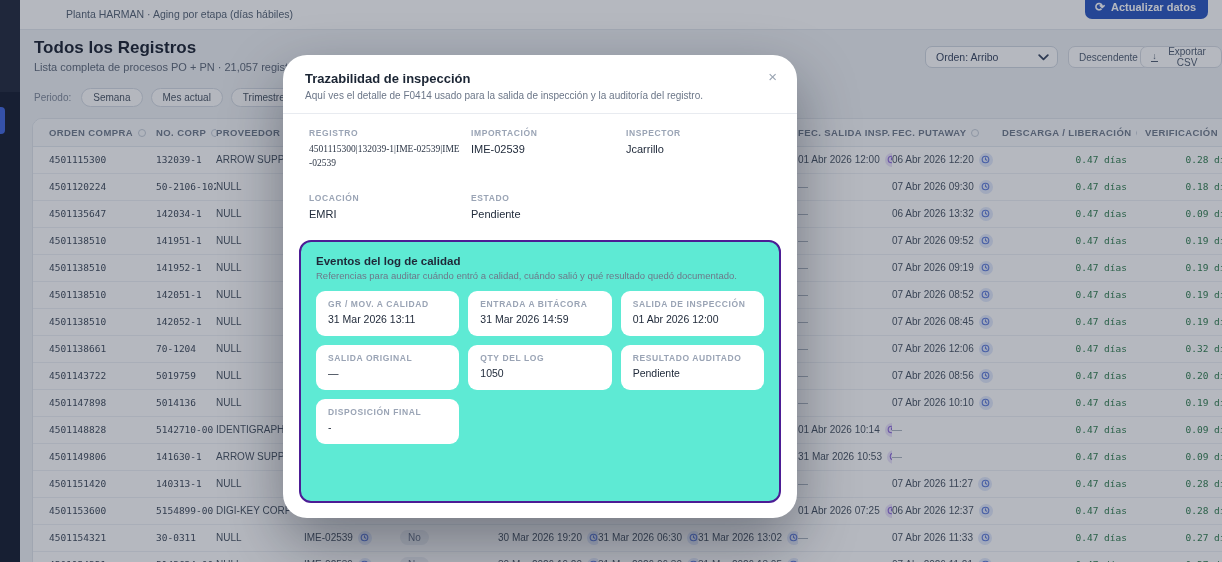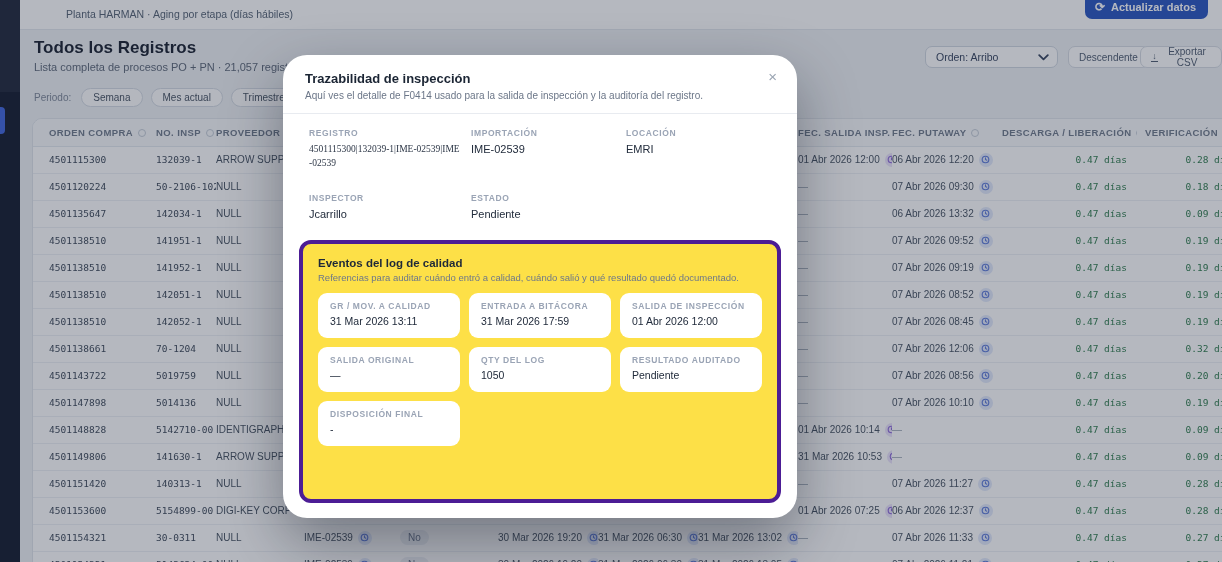--- a/index.html
+++ b/index.html
@@ -64,21 +64,21 @@
   .dim-overlay { position:absolute; inset:0; background:rgba(38,48,68,0.34); z-index:5; }
   .modal { position:absolute; left:283px; top:55px; width:514px; height:463px; background:#fff; border-radius:24px; box-shadow:0 24px 60px rgba(10,16,30,.38); z-index:6; }
   .modal-header { padding:16px 22px 12px 22px; border-bottom:1px solid #e8ebf0; position:relative; }
   .modal-title { font-size:13px; font-weight:bold; color:#1b2534; }
   .modal-subtitle { font-size:10px; color:#6b7688; margin-top:4px; }
   .modal-close { position:absolute; right:20px; top:14px; background:none; border:none; font-size:15px; color:#9aa4b2; cursor:pointer; line-height:1; font-family:inherit; }
   .info-grid { display:grid; grid-template-columns:162px 155px auto; padding:14px 26px 0 26px; row-gap:22px; }
   .f-label { font-size:8.5px; font-weight:bold; letter-spacing:.6px; color:#9aa4b5; margin-bottom:5px; }
   .f-value { font-size:11px; color:#222c3c; }
   .f-value.mono { font-family:Liberation Serif, serif; font-size:9.5px; line-height:1.45; width:152px; word-break:break-all; color:#2c3646; }
-  .events-panel { position:absolute; left:16px; right:16px; top:185px; bottom:15px; background:#fde047; border:4px solid #4c1d95; border-radius:12px; padding:13px 15px; }
+  .events-panel { position:absolute; left:16px; right:16px; top:185px; bottom:15px; background:#5eead4; border:2px solid #4c1d95; border-radius:12px; padding:13px 15px; }
   .events-title { font-size:11.5px; font-weight:bold; color:#1e2838; }
   .events-subtitle { font-size:9.5px; color:#6d7789; margin-top:3px; margin-bottom:10px; }
   .event-cards { display:grid; grid-template-columns:1fr 1fr 1fr; gap:9px; }
   .event-card { background:#fff; border-radius:9px; padding:8px 12px; height:45px; }
   .event-card .f-label { margin-bottom:4px; }
   .event-card .f-value { font-size:10.5px; }
 </style>
 </head>
 <body>
 
@@ -136,21 +136,21 @@
           <col style="width:100px">
           <col style="width:100px">
         <col style="width:94px">
           <col style="width:110px">
           <col style="width:135px">
           <col style="width:110px">
       </colgroup>
       <thead>
           <tr id="thead-row">
             <th class="c-first"><span>ORDEN COMPRA</span><span class="sort-circle"></span></th>
-            <th><span>NO. INSP</span><span class="sort-circle"></span></th>
+            <th><span>NO. CORP</span><span class="sort-circle"></span></th>
             <th><span>PROVEEDOR</span><span class="sort-circle"></span></th>
             <th></th>
             <th></th>
             <th></th>
             <th></th>
             <th></th>
             <th><span>FEC. SALIDA INSP.</span></th>
             <th><span>FEC. PUTAWAY</span><span class="sort-circle"></span></th>
             <th><span>DESCARGA / LIBERACIÓN</span><span class="sort-circle"></span></th>
             <th class="c12pad"><span>VERIFICACIÓN</span></th>
@@ -605,43 +605,43 @@
   <div class="info-grid" id="info-grid">
       <div>
         <div class="f-label">REGISTRO</div>
         <div class="f-value mono">4501115300|132039-1|IME-02539|IME-02539</div>
       </div>
       <div>
         <div class="f-label">IMPORTACIÓN</div>
         <div class="f-value">IME-02539</div>
       </div>
       <div>
+        <div class="f-label">INSPECTOR</div>
+        <div class="f-value">Jcarrillo</div>
+      </div>
+      <div>
         <div class="f-label">LOCACIÓN</div>
         <div class="f-value">EMRI</div>
-      </div>
-      <div>
-        <div class="f-label">INSPECTOR</div>
-        <div class="f-value">Jcarrillo</div>
       </div>
       <div>
         <div class="f-label">ESTADO</div>
         <div class="f-value">Pendiente</div>
       </div>
     </div>
   <div class="events-panel">
     <div class="events-title">Eventos del log de calidad</div>
     <div class="events-subtitle">Referencias para auditar cuándo entró a calidad, cuándo salió y qué resultado quedó documentado.</div>
     <div class="event-cards" id="event-cards">
         <div class="event-card">
           <div class="f-label">GR / MOV. A CALIDAD</div>
           <div class="f-value">31 Mar 2026 13:11</div>
         </div>
         <div class="event-card">
           <div class="f-label">ENTRADA A BITÁCORA</div>
-          <div class="f-value">31 Mar 2026 17:59</div>
+          <div class="f-value">31 Mar 2026 14:59</div>
         </div>
         <div class="event-card">
           <div class="f-label">SALIDA DE INSPECCIÓN</div>
           <div class="f-value">01 Abr 2026 12:00</div>
         </div>
         <div class="event-card">
           <div class="f-label">SALIDA ORIGINAL</div>
           <div class="f-value">—</div>
         </div>
         <div class="event-card">

